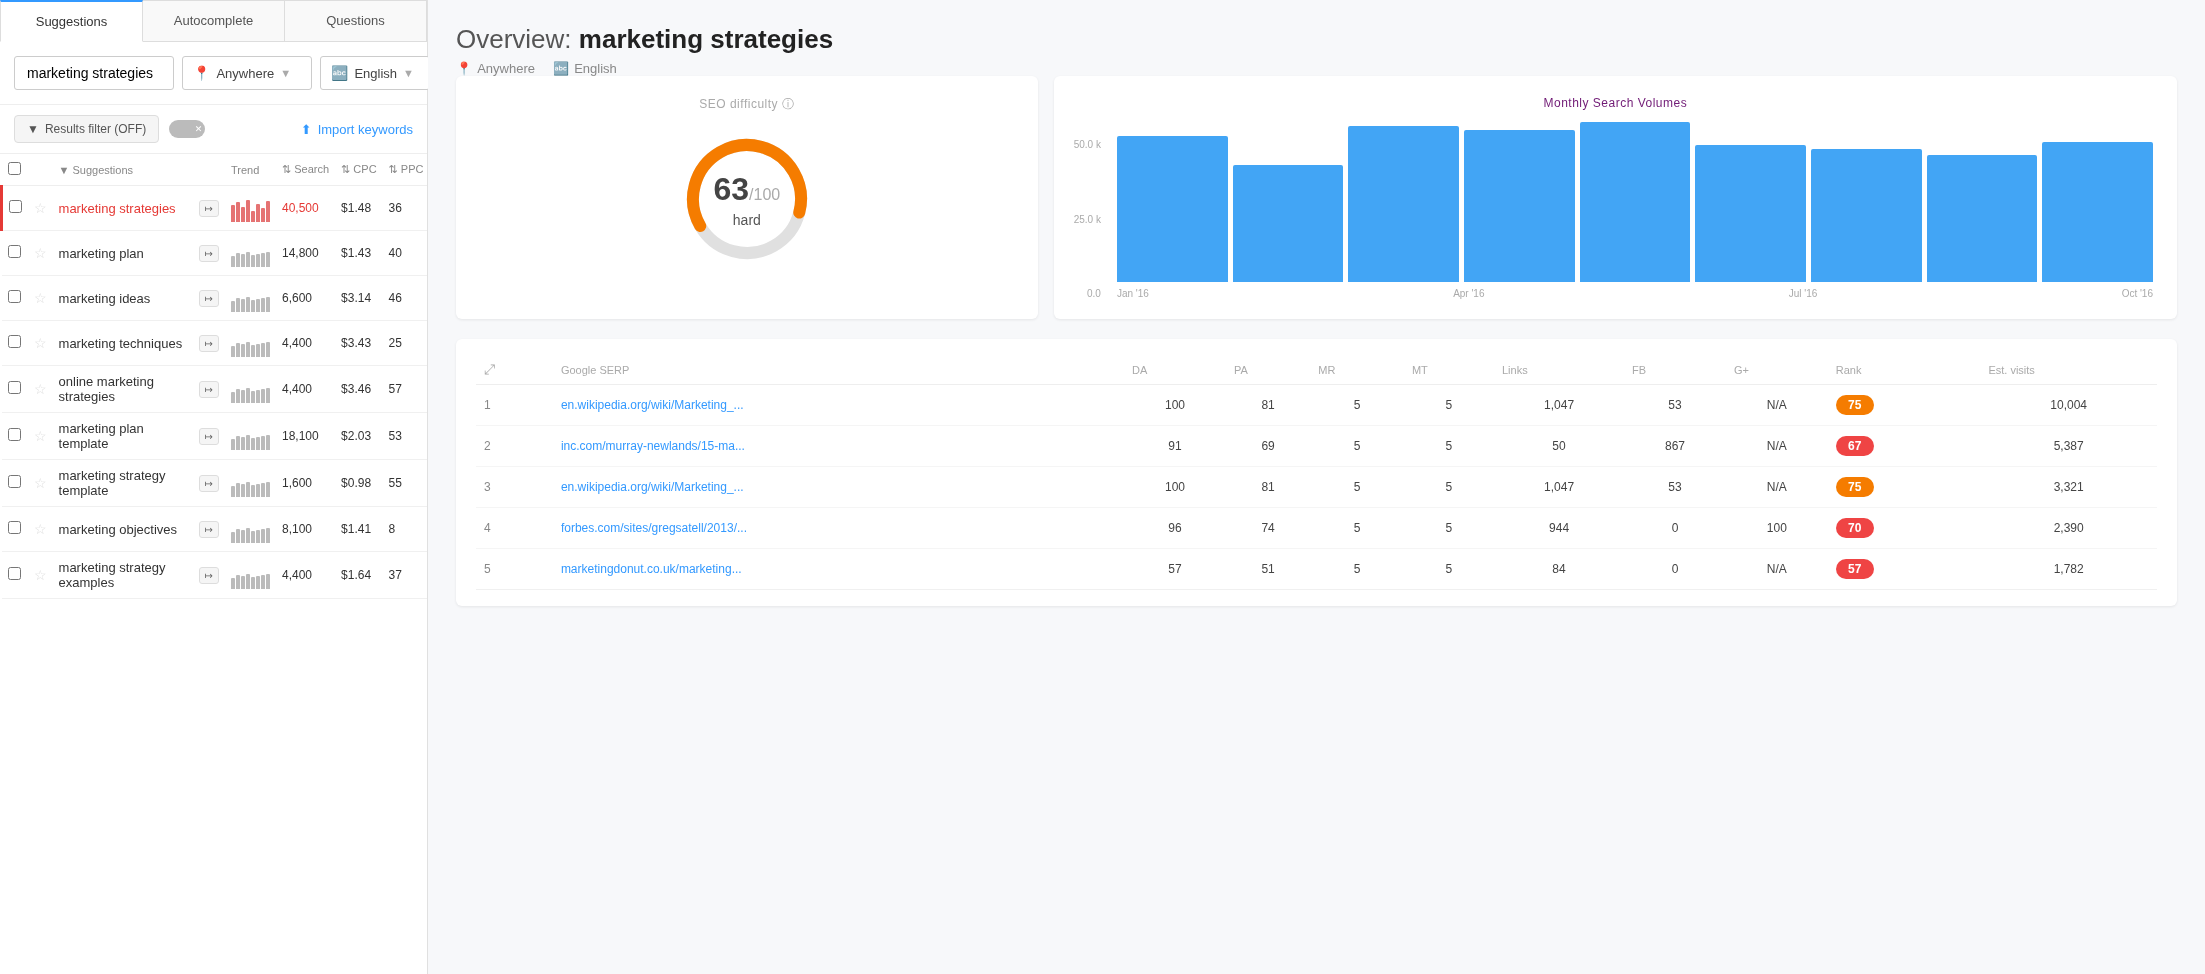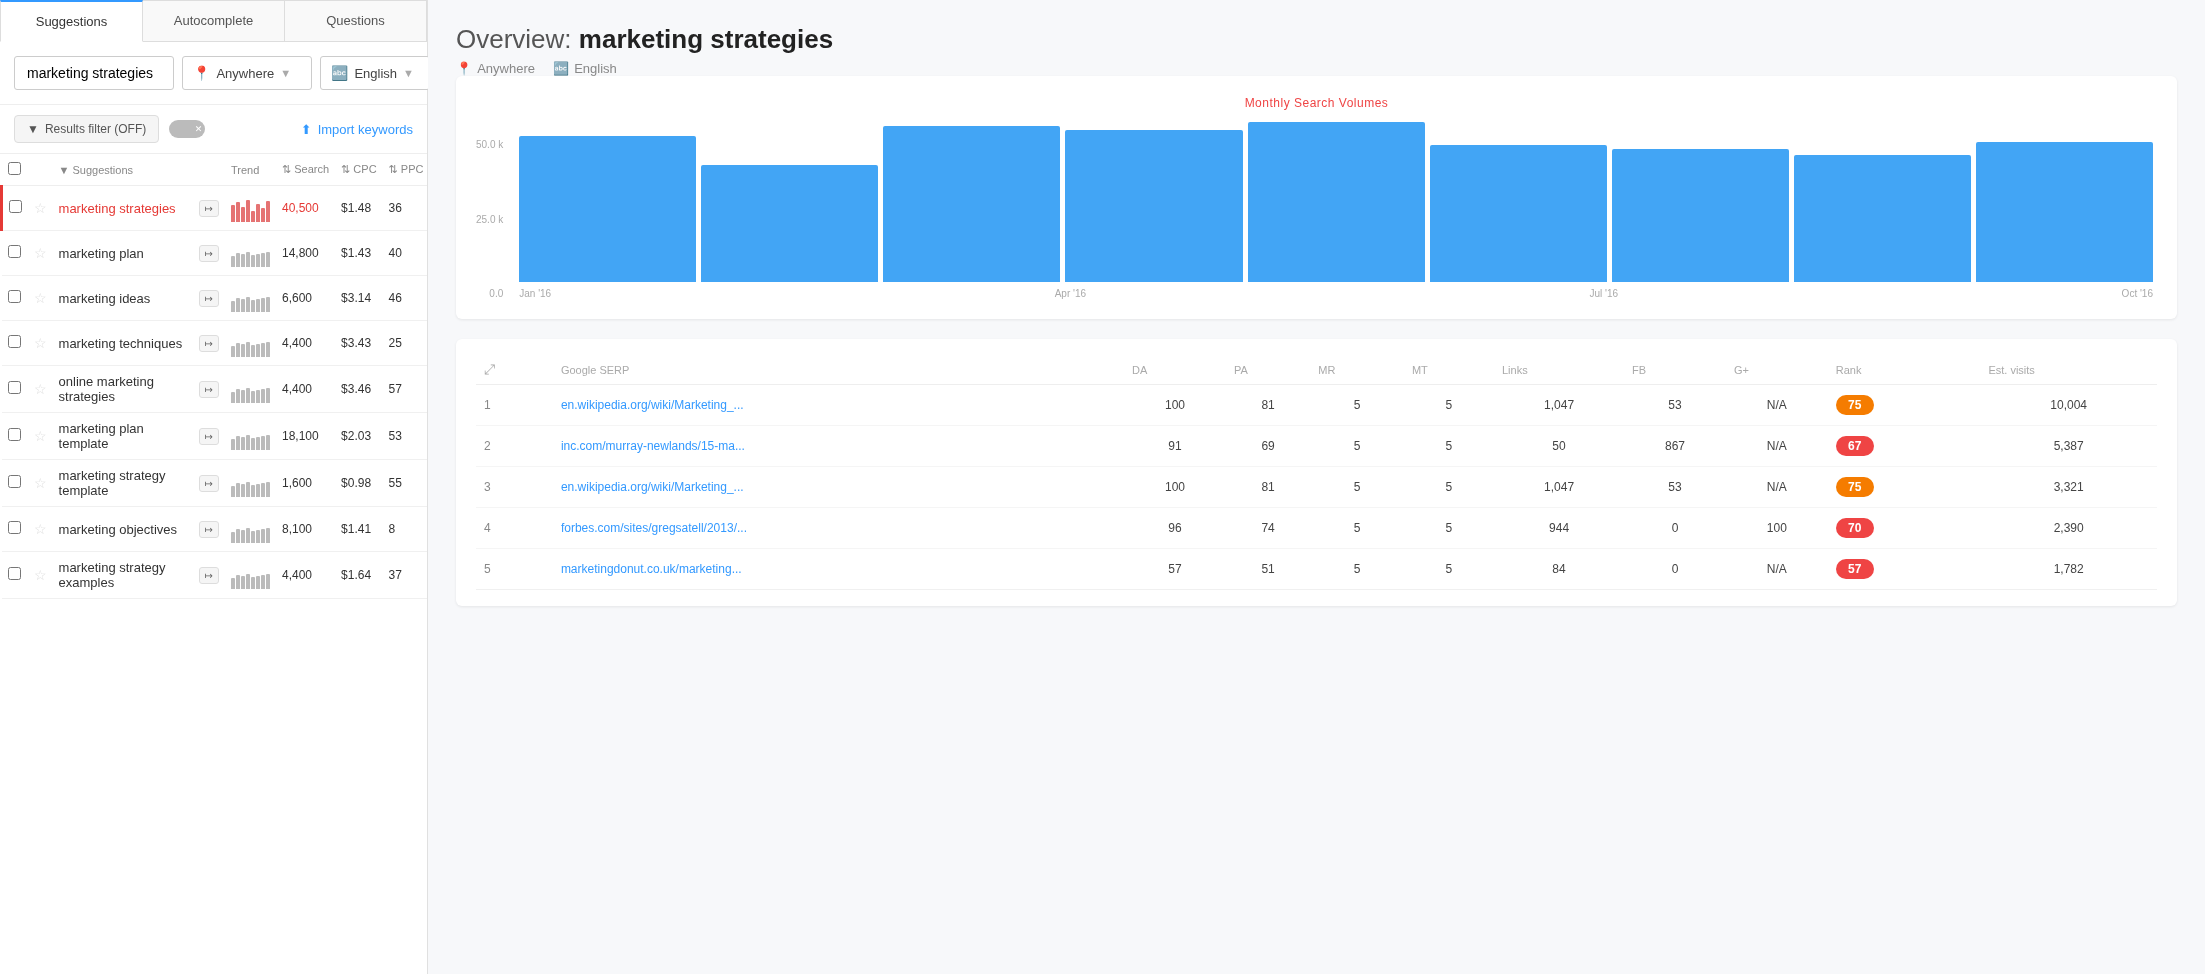--- a/index.html
+++ b/index.html
@@ -79,21 +79,21 @@
     .card-title { font-size: 12px; color: #aaa; text-align: center; margin-bottom: 16px; letter-spacing: 0.5px; }
     .donut-wrapper { position: relative; width: 140px; height: 140px; }
     .donut-wrapper svg { width: 140px; height: 140px; }
     .donut-center { position: absolute; top: 50%; left: 50%; transform: translate(-50%, -50%); text-align: center; }
     .donut-number { font-size: 32px; font-weight: 700; color: #444; }
     .donut-denom { font-size: 16px; color: #aaa; }
     .donut-label { font-size: 14px; color: #555; margin-top: 4px; }
 
     
     .chart-card { flex: 2; }
-    .chart-title { font-size: 12px; color: #ef4444; text-align: center; margin-bottom: 12px; letter-spacing: 0.5px; }
+    .chart-title { font-size: 12px; color: #701a75; text-align: center; margin-bottom: 12px; letter-spacing: 0.5px; }
     .chart-y-labels { display: flex; flex-direction: column; justify-content: space-between; align-items: flex-end; padding-right: 8px; font-size: 10px; color: #aaa; height: 160px; }
 
     
     .serp-card { background: #fff; border-radius: 6px; padding: 16px 20px; box-shadow: 0 1px 3px rgba(0,0,0,0.08); }
     .serp-table { width: 100%; border-collapse: collapse; font-size: 12px; }
     .serp-table th { padding: 6px 8px; text-align: left; color: #aaa; font-weight: 500; border-bottom: 1px solid #eee; white-space: nowrap; font-size: 11px; }
     .serp-table td { padding: 10px 8px; border-bottom: 1px solid #f5f5f5; vertical-align: middle; }
     .serp-table tr:last-child td { border-bottom: none; }
     .rank-num { color: #888; font-size: 12px; }
     .serp-link { color: #3399ff; text-decoration: none; font-size: 12px; }
@@ -377,20 +377,38 @@
       </div>
       <div class="meta-item">
         <span>🔤</span>
         <span>English</span>
       </div>
     </div>
   </div>
 
   <div class="cards-row">
 
+    <div class="card seo-card">
+      <div class="card-title">
+        <span>SEO difficulty</span>
+        <span style="color:#aaa;cursor:pointer;"> ⓘ</span>
+      </div>
+      <div class="donut-wrapper">
+        <svg viewBox="0 0 140 140">
+
+          <circle cx="70" cy="70" r="54" fill="none" stroke="#e0e0e0" stroke-width="12" stroke-dasharray="339.3" stroke-dashoffset="0" transform="rotate(-210 70 70)"></circle>
+
+          <circle cx="70" cy="70" r="54" fill="none" stroke="#f57c00" stroke-width="12" stroke-dasharray="339.3" stroke-dashoffset="128" stroke-linecap="round" transform="rotate(-210 70 70)"></circle>
+        </svg>
+        <div class="donut-center">
+          <span class="donut-number">63</span><span class="donut-denom">/100</span>
+          <div class="donut-label">hard</div>
+        </div>
+      </div>
+    </div>
 
     <div class="card chart-card">
       <div class="chart-title">Monthly Search Volumes</div>
       <div style="display:flex;align-items:flex-end;gap:4px;">
         <div class="chart-y-labels">
           <span>50.0 k</span>
           <span>25.0 k</span>
           <span>0.0</span>
         </div>
         <div style="flex:1;display:flex;flex-direction:column;">

